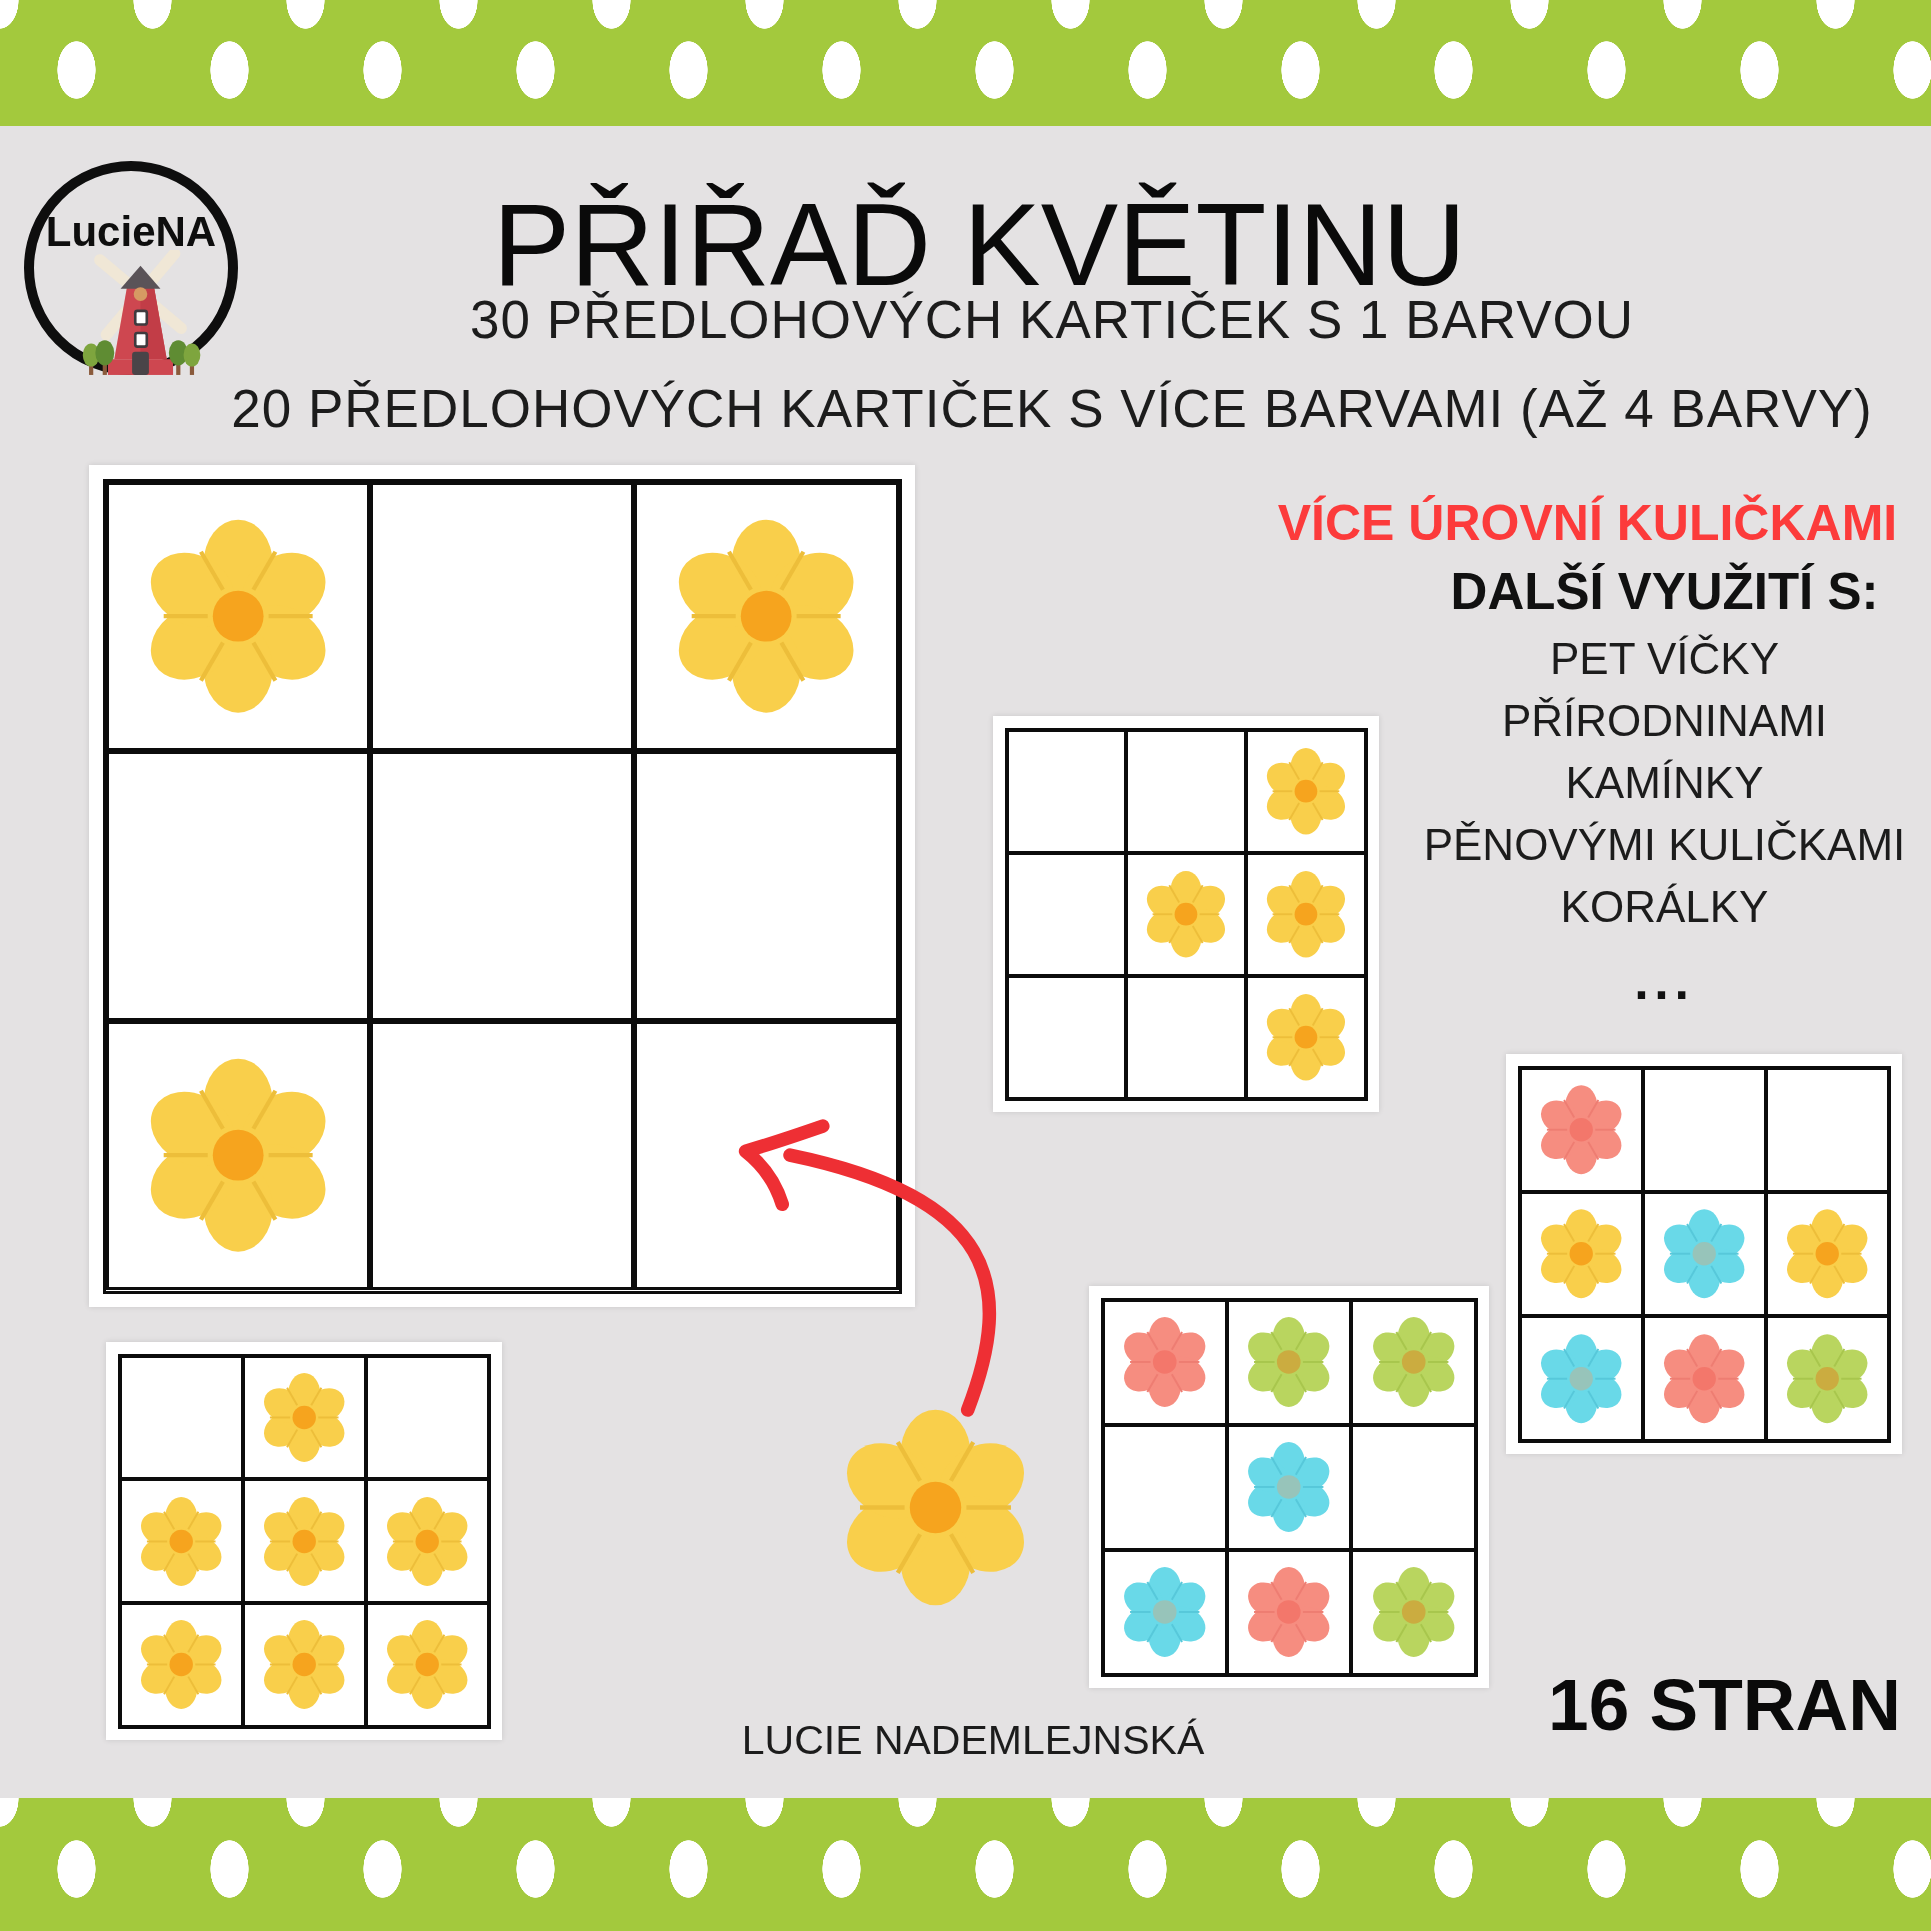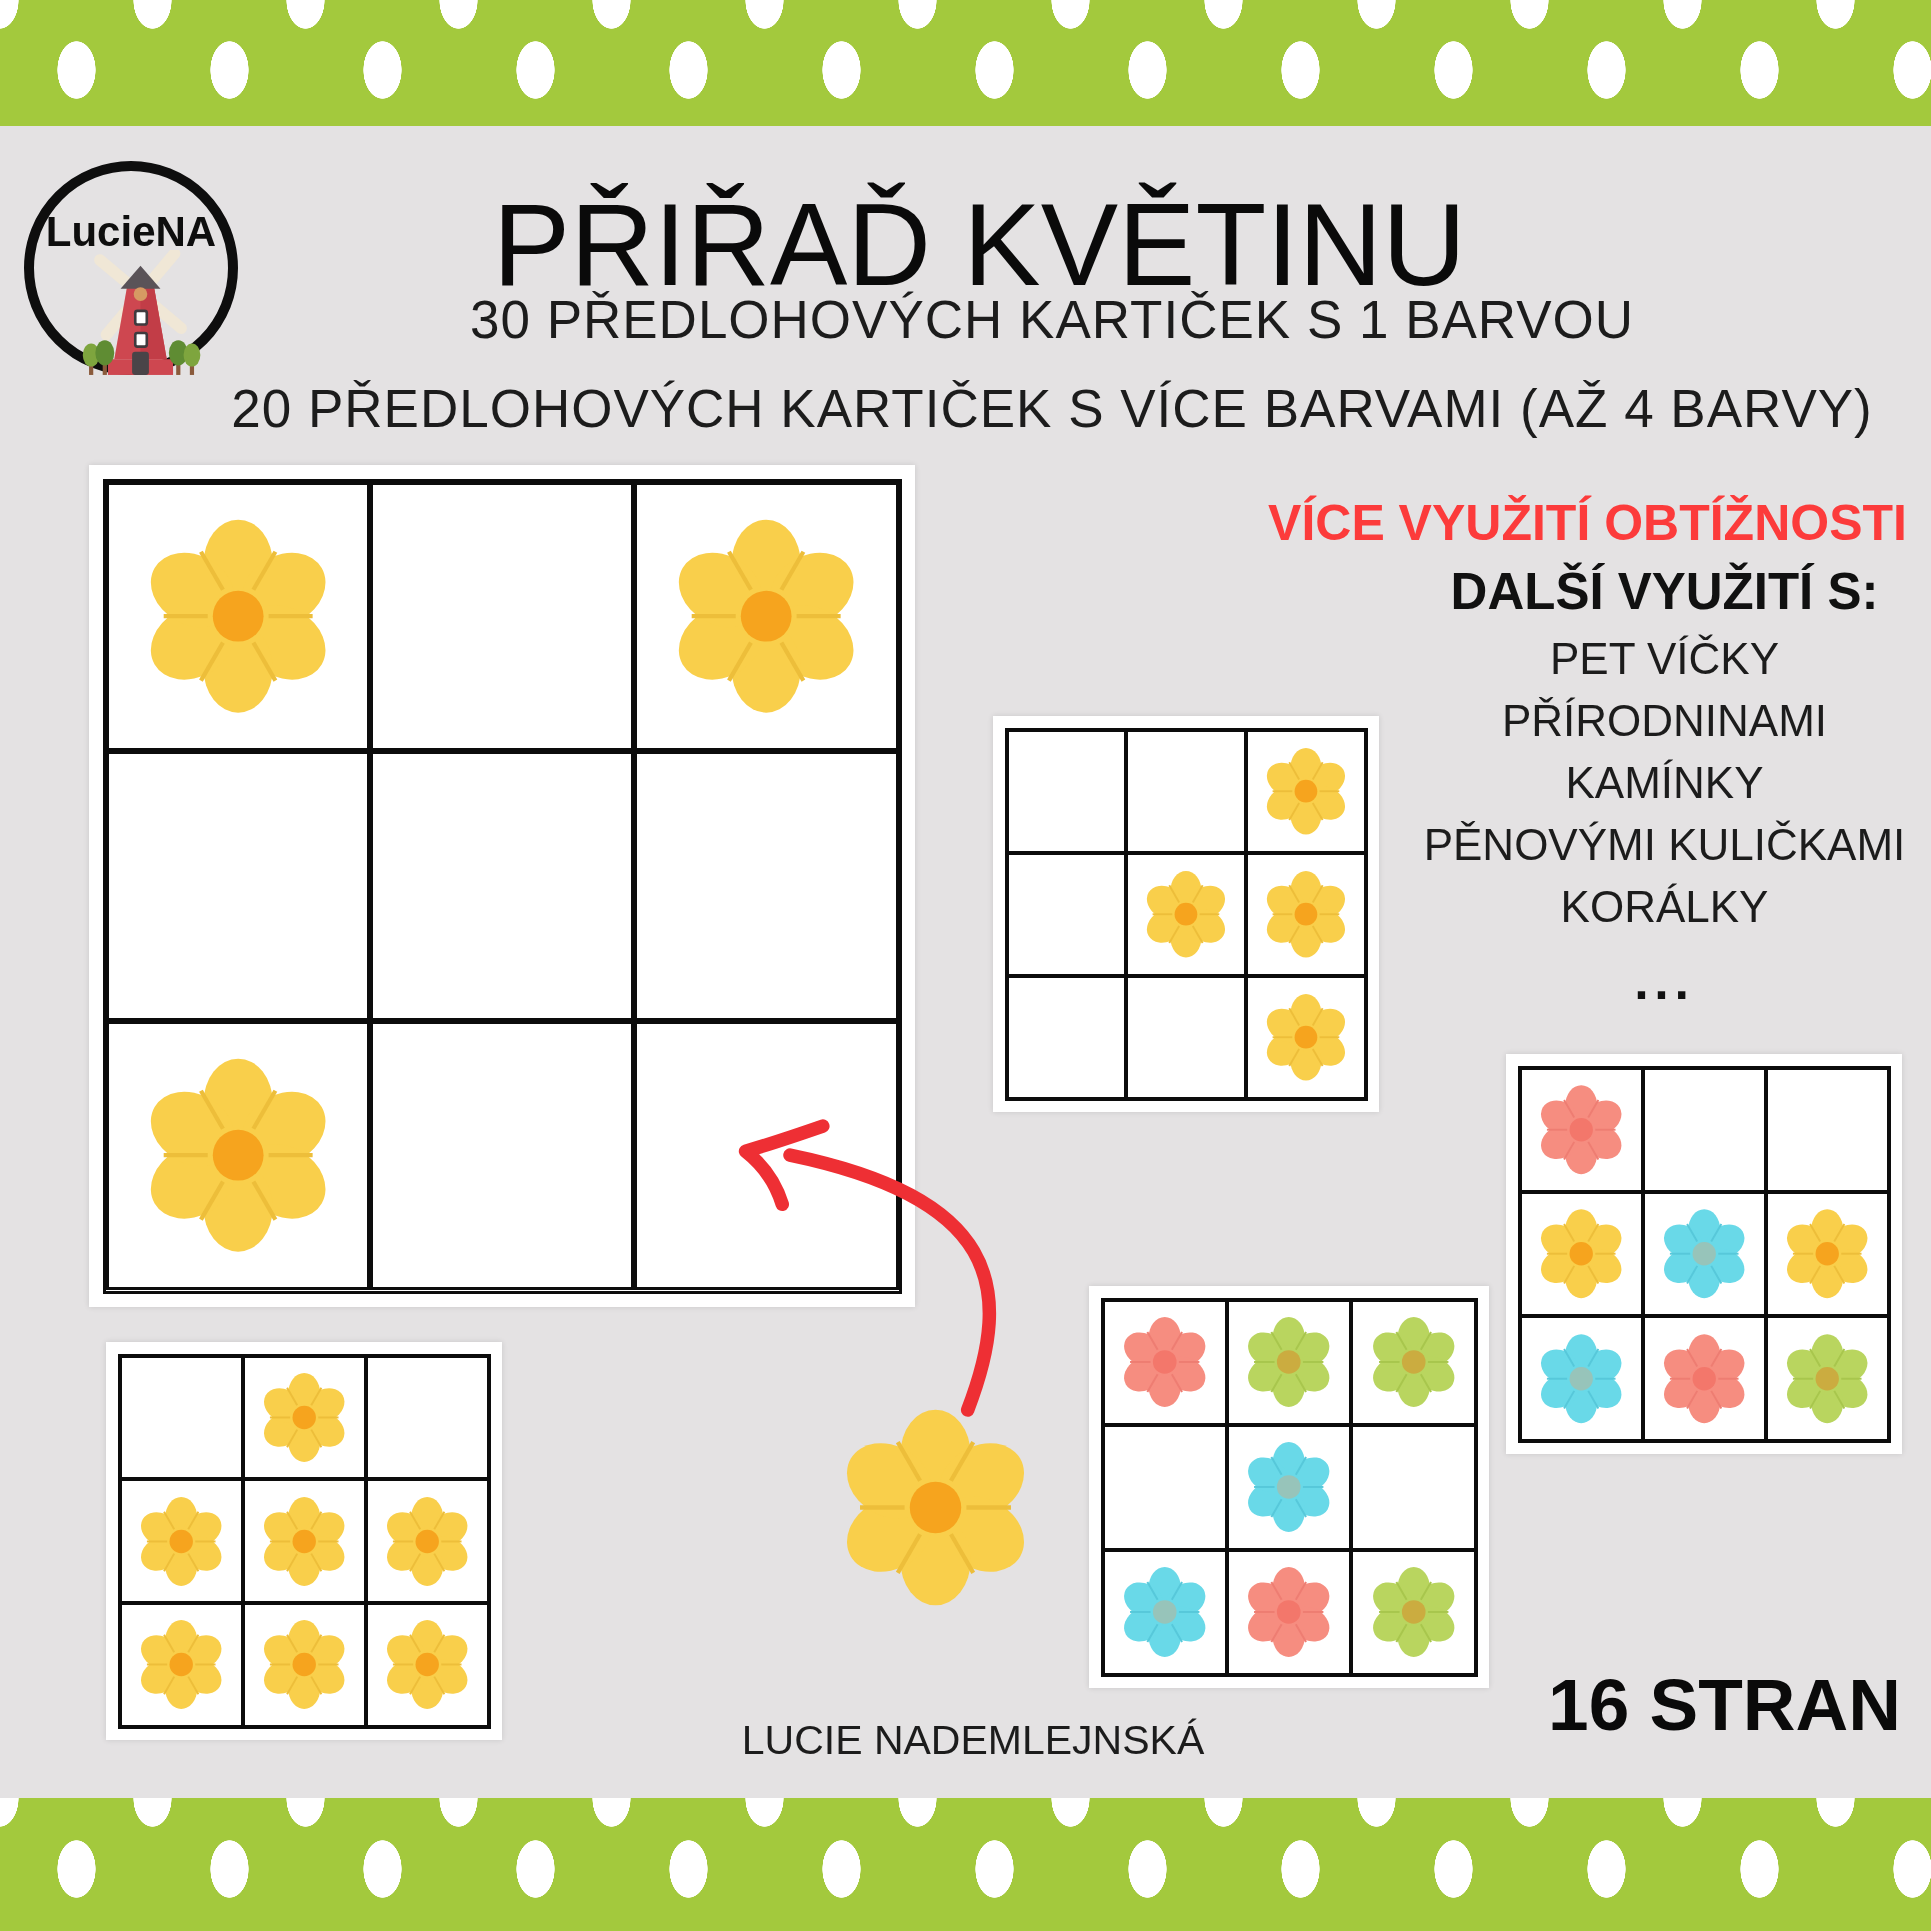--- a/index.html
+++ b/index.html
@@ -105,21 +105,21 @@
       </svg>
     </div>
   </div>
 
   <div class="title">PŘIŘAĎ KVĚTINU</div>
   <div class="subtitles">
     <div>30 PŘEDLOHOVÝCH KARTIČEK S 1 BARVOU</div>
     <div>20 PŘEDLOHOVÝCH KARTIČEK S VÍCE BARVAMI (AŽ 4 BARVY)</div>
   </div>
 
-  <div class="highlight" style="color: rgb(252, 59, 59);">VÍCE VYUŽITÍ OBTÍŽNOSTI</div>
+  <div class="highlight" style="color: rgb(252, 59, 59);">VÍCE ÚROVNÍ KULIČKAMI</div>
   <div class="usage-heading">DALŠÍ VYUŽITÍ S:</div>
   <div class="usage-list">
     <div>PET VÍČKY</div>
     <div>PŘÍRODNINAMI</div>
     <div>KAMÍNKY</div>
     <div>PĚNOVÝMI KULIČKAMI</div>
     <div>KORÁLKY</div>
   </div>
   <div class="usage-ellipsis">...</div>
 

